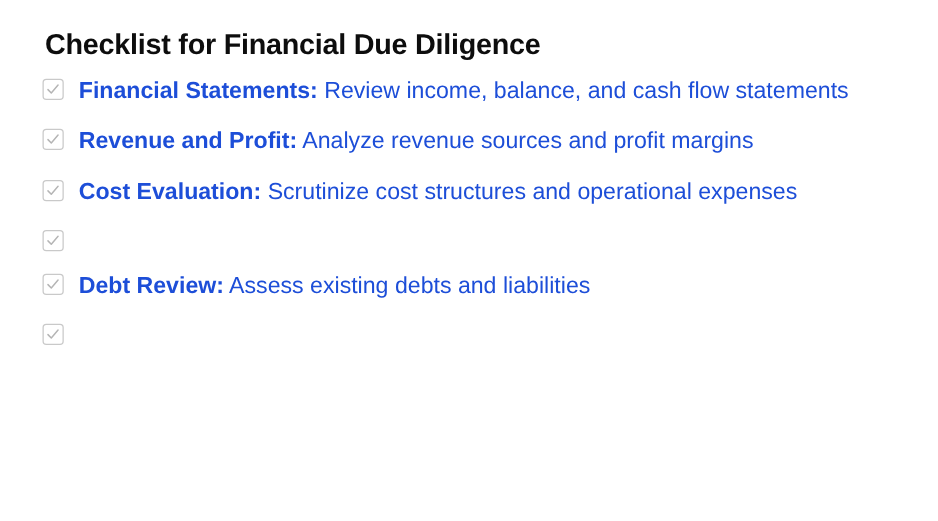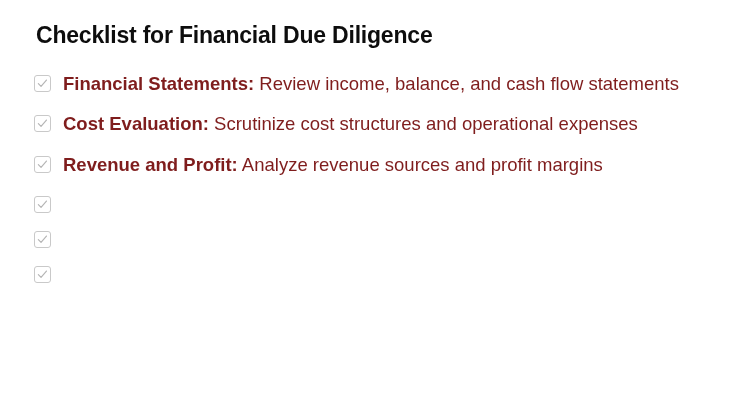--- a/index.html
+++ b/index.html
@@ -19,21 +19,21 @@
     height: 417px;
     box-sizing: border-box;
     padding: 22px 34px 0 34px;
     position: relative;
   }
   .title {
     font-size: 23px;
     font-weight: bold;
     letter-spacing: -0.2px;
     color: #0d0d0d;
-    margin: 0 0 22px 2px;
+    margin: 0 0 10px 2px;
   }
   .checklist {
     display: block;
   }
   .item {
     display: flex;
     align-items: flex-start;
     margin-bottom: 14px;
   }
   .checkbox {
@@ -52,21 +52,21 @@
     position: absolute;
     left: 2px;
     top: 2px;
     width: 11px;
     height: 11px;
     display: block;
   }
   .text {
     font-size: 18.5px;
     line-height: 1.42;
-    color: #7f1d1d;
+    color: #1d4ed8;
     max-width: 640px;
   }
   .text .lead {
     font-weight: bold;
   }
   .text .rest {
     font-weight: normal;
   }
   .clip-bottom {
     position: absolute;
@@ -94,46 +94,47 @@
       </span>
       <span class="text"><span class="lead">Financial Statements:</span><span class="rest"> Review income, balance, and cash flow statements</span></span>
     </div>
 
     <div class="item">
       <span class="checkbox">
         <svg viewBox="0 0 12 12">
           <path d="M1.5 6.2 L4.4 9.1 L10.3 2.2" fill="none" stroke="#b5b5b5" stroke-width="1.3" stroke-linecap="round" stroke-linejoin="round"></path>
         </svg>
       </span>
-      <span class="text"><span class="lead">Cost Evaluation:</span><span class="rest"> Scrutinize cost structures and operational expenses</span></span>
+      <span class="text"><span class="lead">Revenue and Profit:</span><span class="rest"> Analyze revenue sources and profit margins</span></span>
     </div>
 
     <div class="item">
       <span class="checkbox">
         <svg viewBox="0 0 12 12">
           <path d="M1.5 6.2 L4.4 9.1 L10.3 2.2" fill="none" stroke="#b5b5b5" stroke-width="1.3" stroke-linecap="round" stroke-linejoin="round"></path>
         </svg>
       </span>
-      <span class="text"><span class="lead">Revenue and Profit:</span><span class="rest"> Analyze revenue sources and profit margins</span></span>
+      <span class="text"><span class="lead">Cost Evaluation:</span><span class="rest"> Scrutinize cost structures and operational expenses</span></span>
     </div>
 
     <div class="item">
       <span class="checkbox">
         <svg viewBox="0 0 12 12">
           <path d="M1.5 6.2 L4.4 9.1 L10.3 2.2" fill="none" stroke="#b5b5b5" stroke-width="1.3" stroke-linecap="round" stroke-linejoin="round"></path>
         </svg>
       </span>
     </div>
 
     <div class="item">
       <span class="checkbox">
         <svg viewBox="0 0 12 12">
           <path d="M1.5 6.2 L4.4 9.1 L10.3 2.2" fill="none" stroke="#b5b5b5" stroke-width="1.3" stroke-linecap="round" stroke-linejoin="round"></path>
         </svg>
       </span>
+      <span class="text"><span class="lead">Debt Review:</span><span class="rest"> Assess existing debts and liabilities</span></span>
     </div>
 
     <div class="item">
       <span class="checkbox">
         <svg viewBox="0 0 12 12">
           <path d="M1.5 6.2 L4.4 9.1 L10.3 2.2" fill="none" stroke="#b5b5b5" stroke-width="1.3" stroke-linecap="round" stroke-linejoin="round"></path>
         </svg>
       </span>
     </div>
 

